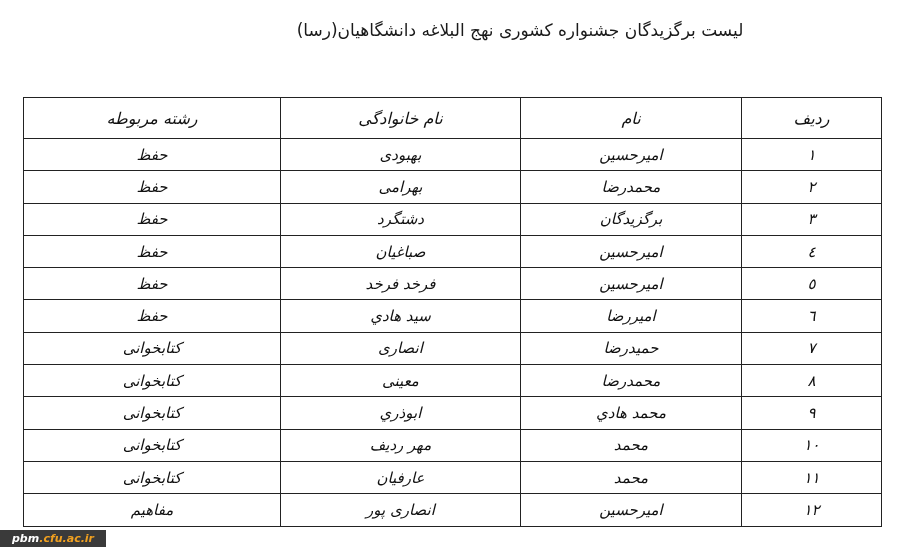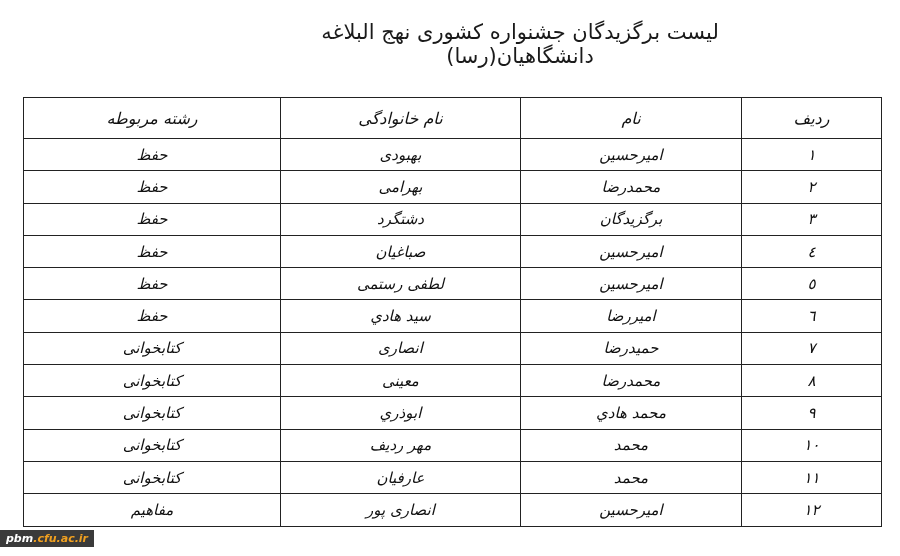--- a/index.html
+++ b/index.html
@@ -15,21 +15,21 @@
       font-family: "DejaVu Sans", "Liberation Sans", sans-serif;
       color: #111111;
     }
     .title {
       position: absolute;
       top: 20px;
       left: 270px;
       width: 500px;
       text-align: center;
       direction: rtl;
-      font-size: 21px;
+      font-size: 17px;
       color: #1a1a1a;
       letter-spacing: 0;
     }
     table.winners {
       position: absolute;
       left: 23px;
       top: 97px;
       width: 858px;
       border-collapse: collapse;
       direction: rtl;
@@ -56,21 +56,21 @@
     col.c-row { width: 140px; }
     col.c-first { width: 221px; }
     col.c-last { width: 240px; }
     col.c-field { width: 257px; }
     td.cell-last { text-align: center; }
     .watermark {
       position: absolute;
       left: 0;
       top: 530px;
       height: 17px;
-      padding: 0 6px;
+      padding: 0 12px;
       background: #3a3a3a;
       font-family: "DejaVu Sans", sans-serif;
       font-style: italic;
       font-weight: bold;
       font-size: 11px;
       line-height: 17px;
       color: #ffffff;
       display: flex;
       align-items: center;
     }
@@ -120,21 +120,21 @@
     </tr>
     <tr>
       <td>٤</td>
       <td>امیرحسین</td>
       <td class="cell-last">صباغیان</td>
       <td>حفظ</td>
     </tr>
     <tr>
       <td>٥</td>
       <td>امیرحسین</td>
-      <td class="cell-last">لطفی رستمی</td>
+      <td class="cell-last">فرخد فرخد</td>
       <td>حفظ</td>
     </tr>
     <tr>
       <td>٦</td>
       <td>امیررضا</td>
       <td class="cell-last">سید هادي</td>
       <td>حفظ</td>
     </tr>
     <tr>
       <td>۷</td>

